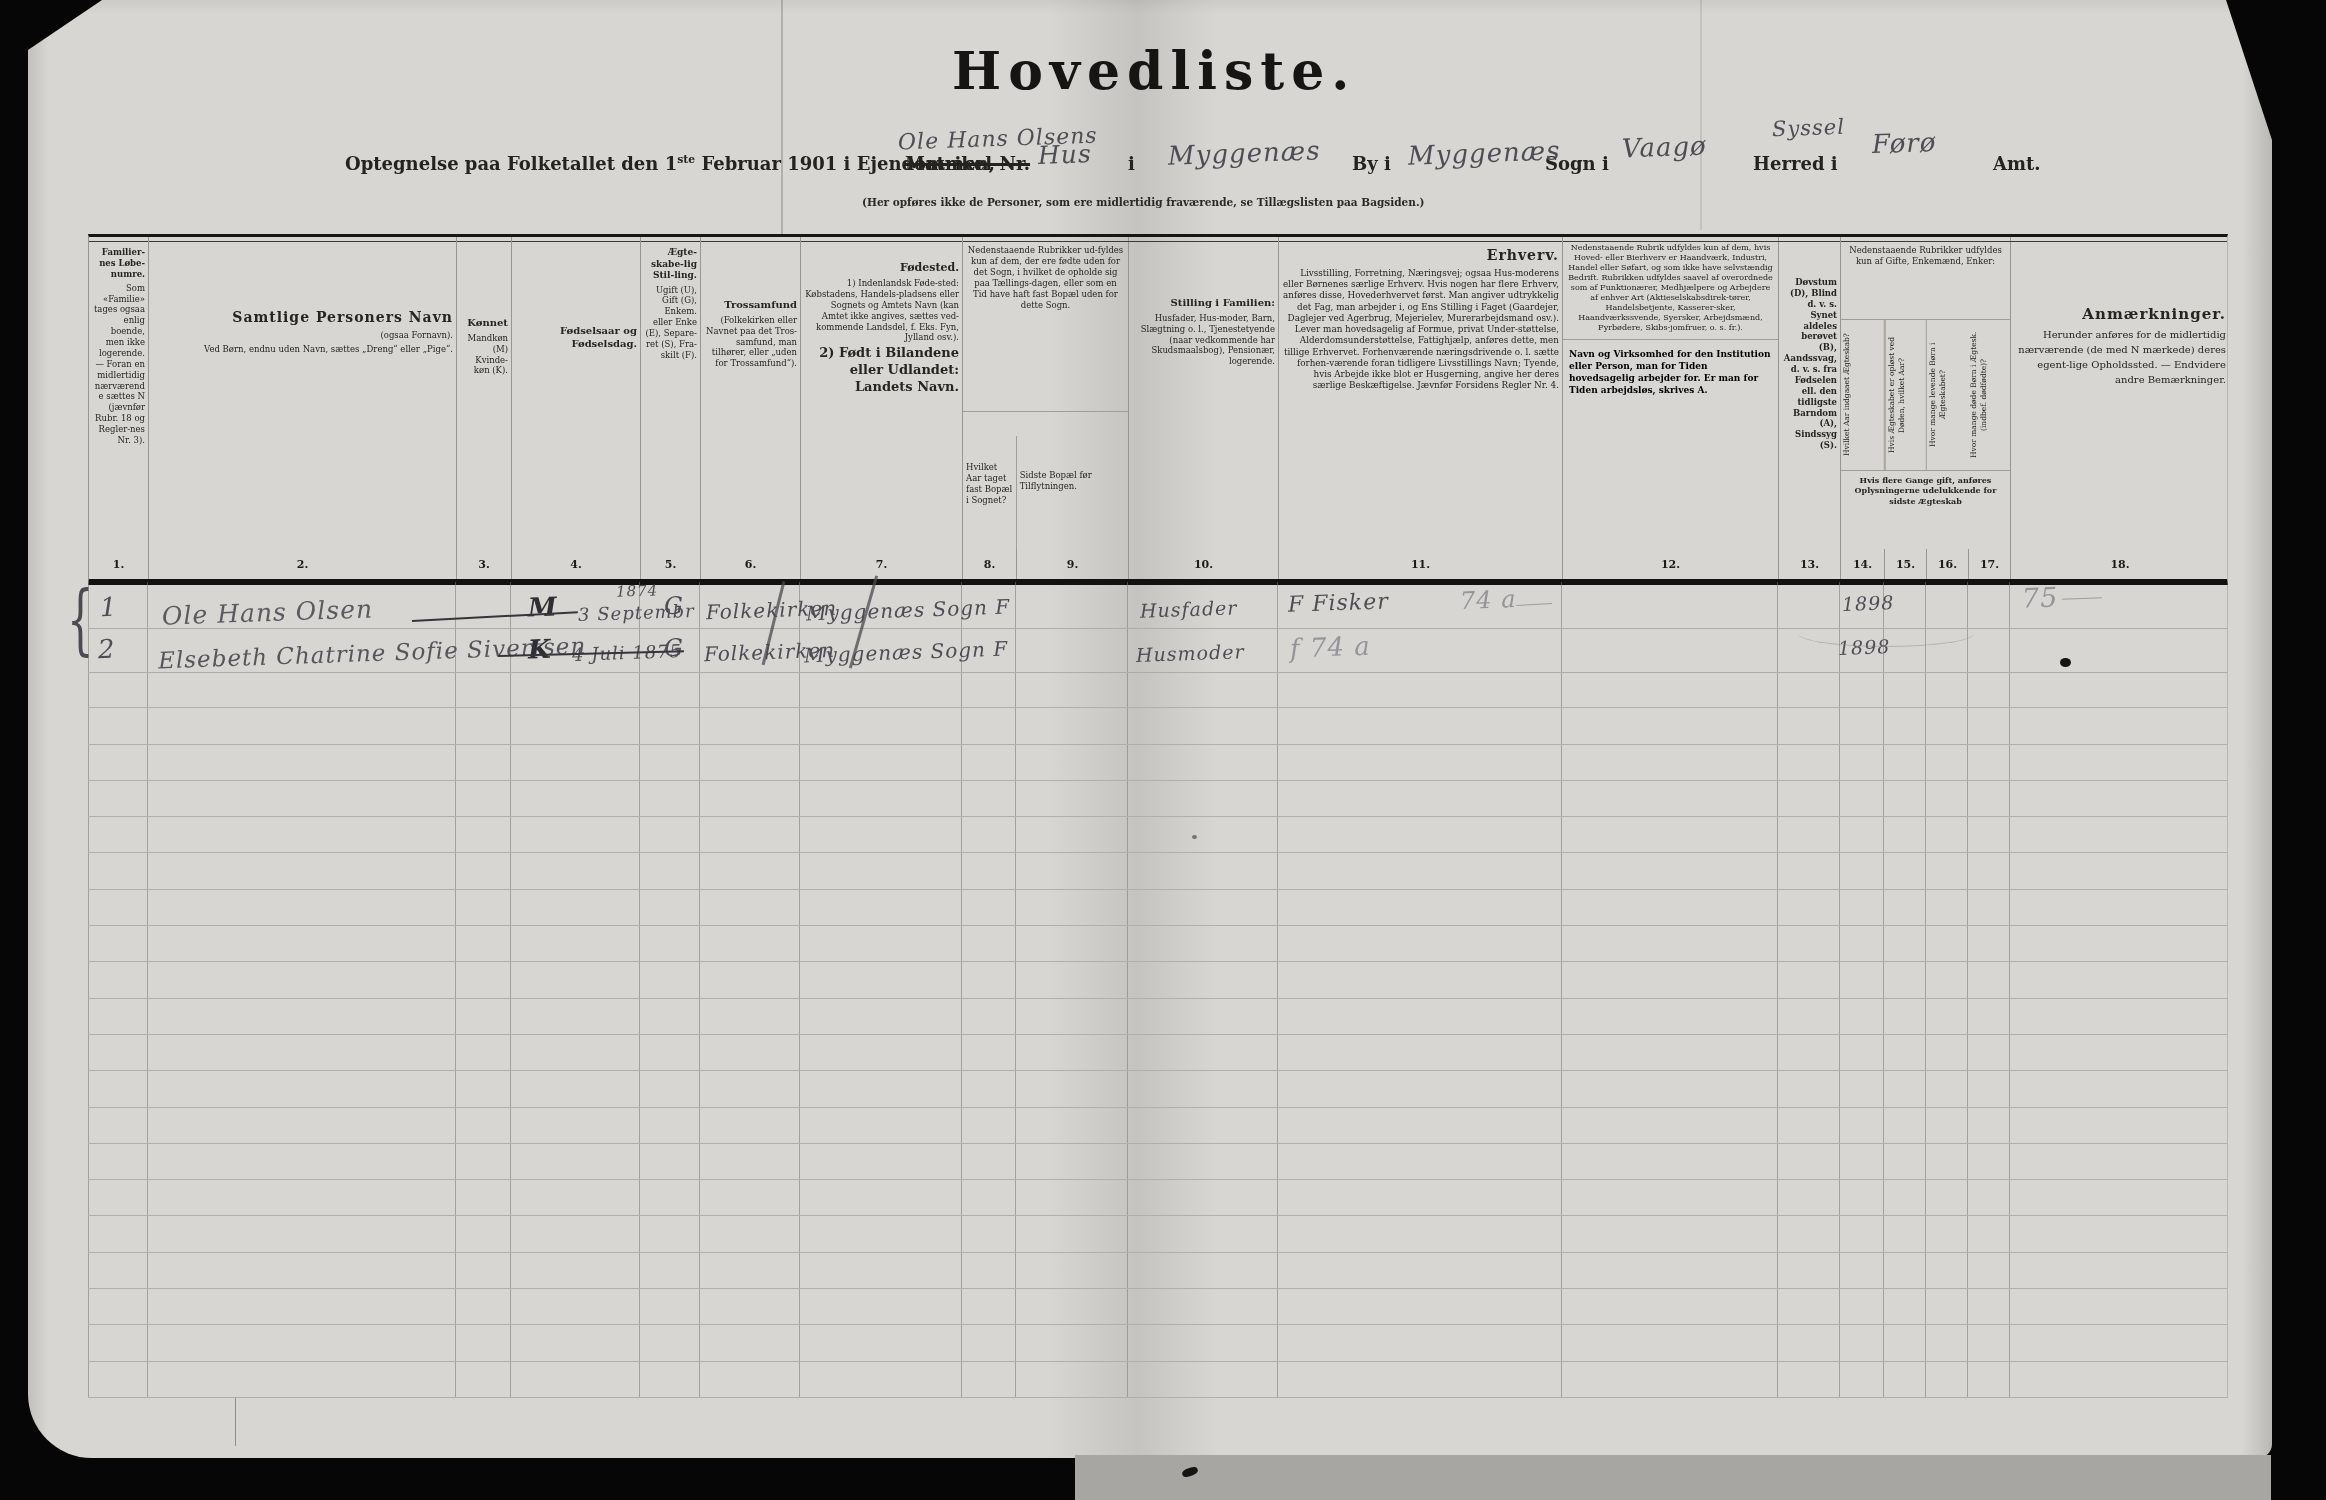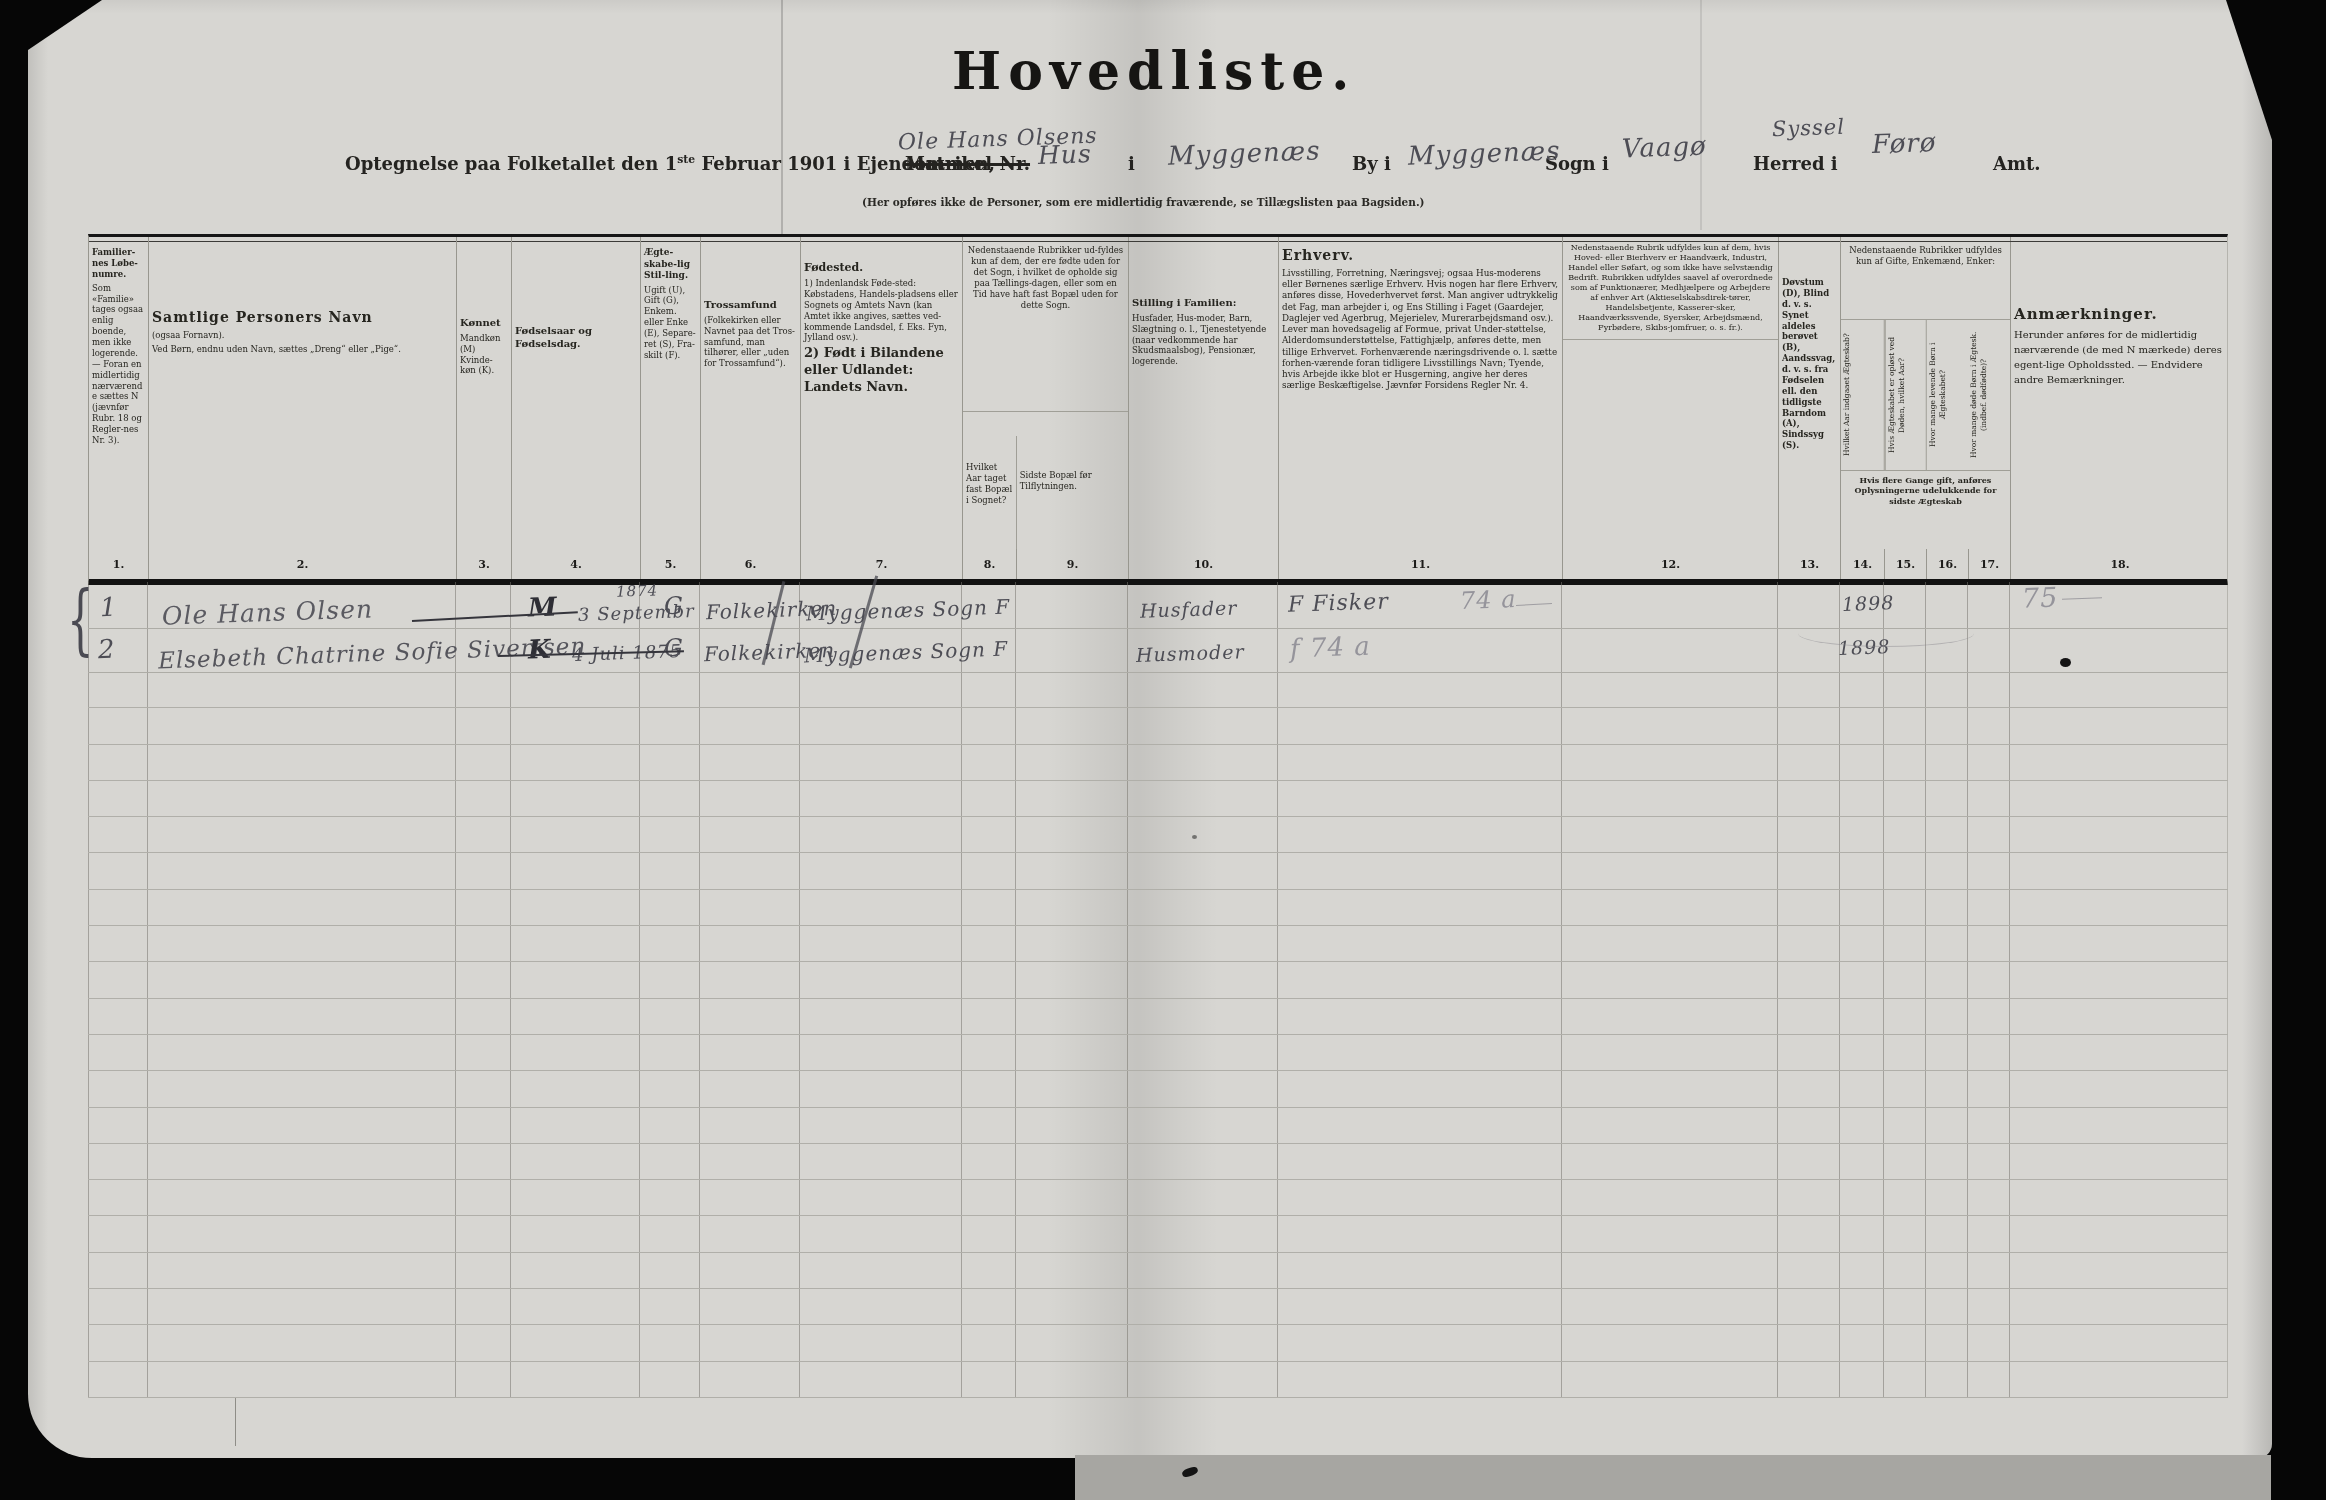--- a/index.html
+++ b/index.html
@@ -20,21 +20,21 @@
   .struck{text-decoration:line-through;text-decoration-thickness:2.5px;}
   #form-note{position:absolute;left:862px;top:196px;font-size:10.5px;font-weight:bold;color:#2a2925;white-space:nowrap;}
   .hw{position:absolute;font-family:"DejaVu Serif",serif;font-style:italic;color:#4d4d55;letter-spacing:1px;transform:rotate(-2deg);white-space:nowrap;}
   .pencil{color:#95949b;}
   sup{font-size:.6em;}
   
   #table{position:absolute;left:88px;top:234px;width:2140px;}
   .grid18{display:grid;grid-template-columns:60px 308px 55px 129px 60px 100px 162px 54px 112px 150px 284px 216px 62px 44px 42px 42px 42px 218px;}
   #thead{border-top:3px solid #161616;position:relative;height:312px;border-left:1px solid #98978f;border-right:1px solid #b5b4ae;}
   #thead:before{content:"";position:absolute;left:0;top:4px;width:100%;height:1px;background:#3c3b38;}
-  .hcell{border-right:1px solid #98978f;padding:8px 3px 2px 3px;font-size:8.5px;line-height:1.28;text-align:left;color:#26251f;overflow:hidden;overflow-wrap:anywhere;position:relative;}
+  .hcell{border-right:1px solid #98978f;padding:8px 3px 2px 3px;font-size:8.5px;line-height:1.28;text-align:right;color:#26251f;overflow:hidden;overflow-wrap:anywhere;position:relative;}
   .hcell .ttl{font-weight:bold;font-size:10px;display:block;margin:2px 0 3px;}
   .hcell .big{font-size:14px;letter-spacing:1px;}
   .hcell .sub{display:block;margin-bottom:3px;}
   .group{border-right:1px solid #98978f;display:flex;flex-direction:column;overflow:hidden;}
   .g-top{padding:8px 4px;font-size:8.5px;line-height:1.3;text-align:center;color:#26251f;}
   .g89-top{height:158px;border-bottom:1px solid #a09f97;}
   .g-split{flex:1;display:grid;}
   .g89-split{grid-template-columns:54fr 112fr;}
   .g1417-top{height:66px;border-bottom:1px solid #a09f97;font-size:8.5px;}
   .g1417-mid{height:150px;display:grid;grid-template-columns:44fr 42fr 42fr 42fr;border-bottom:1px solid #a09f97;}
@@ -136,20 +136,21 @@
     <div class="hcell" style="padding-top:58px;">
       <span class="ttl">Stilling i Familien:</span>
       <span>Husfader, Hus-moder, Barn, Slægtning o. l., Tjenestetyende (naar vedkommende har Skudsmaalsbog), Pensionær, logerende.</span>
     </div>
     <div class="hcell">
       <span class="ttl big">Erhverv.</span>
       <span style="font-size:8.8px;">Livsstilling, Forretning, Næringsvej; ogsaa Hus-moderens eller Børnenes særlige Erhverv. Hvis nogen har flere Erhverv, anføres disse, Hovederhvervet først. Man angiver udtrykkelig det Fag, man arbejder i, og Ens Stilling i Faget (Gaardejer, Daglejer ved Agerbrug, Mejerielev, Murerarbejdsmand osv.). Lever man hovedsagelig af Formue, privat Under-støttelse, Alderdomsunderstøttelse, Fattighjælp, anføres dette, men tillige Erhvervet. Forhenværende næringsdrivende o. l. sætte forhen-værende foran tidligere Livsstillings Navn; Tyende, hvis Arbejde ikke blot er Husgerning, angive her deres særlige Beskæftigelse. Jævnfør Forsidens Regler Nr. 4.</span>
     </div>
     <div class="group" style="border-right:1px solid #98978f;">
       <div class="g-top g12-top">Nedenstaaende Rubrik udfyldes kun af dem, hvis Hoved- eller Bierhverv er Haandværk, Industri, Handel eller Søfart, og som ikke have selvstændig Bedrift. Rubrikken udfyldes saavel af overordnede som af Funktionærer, Medhjælpere og Arbejdere af enhver Art (Aktieselskabsdirek-tører, Handelsbetjente, Kasserer-sker, Haandværkssvende, Syersker, Arbejdsmænd, Fyrbødere, Skibs-jomfruer, o. s. fr.).</div>
+      <div class="g12-bot">Navn og Virksomhed for den Institution eller Person, man for Tiden hovedsagelig arbejder for. Er man for Tiden arbejdsløs, skrives A.</div>
     </div>
     <div class="hcell" style="padding-top:40px;font-weight:bold;">
       <span>Døvstum (D), Blind d. v. s. Synet aldeles berøvet (B), Aandssvag, d. v. s. fra Fødselen ell. den tidligste Barndom (A), Sindssyg (S).</span>
     </div>
     <div class="group" style="grid-column:14 / 18;">
       <div class="g-top g1417-top">Nedenstaaende Rubrikker udfyldes kun af Gifte, Enkemænd, Enker:</div>
       <div class="g1417-mid">
         <div class="vcell">Hvilket Aar indgaaet Ægteskab?</div>
         <div class="vcell">Hvis Ægteskabet er opløst ved Døden, hvilket Aar?</div>
         <div class="vcell">Hvor mange levende Børn i Ægteskabet?</div>

